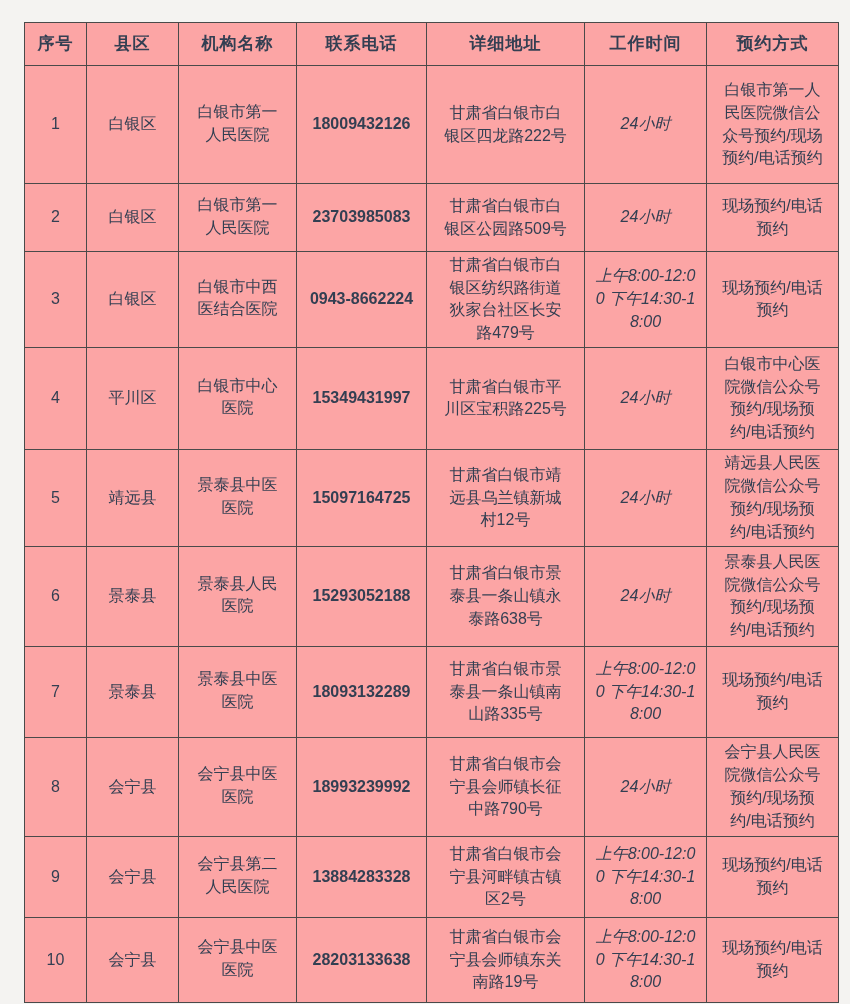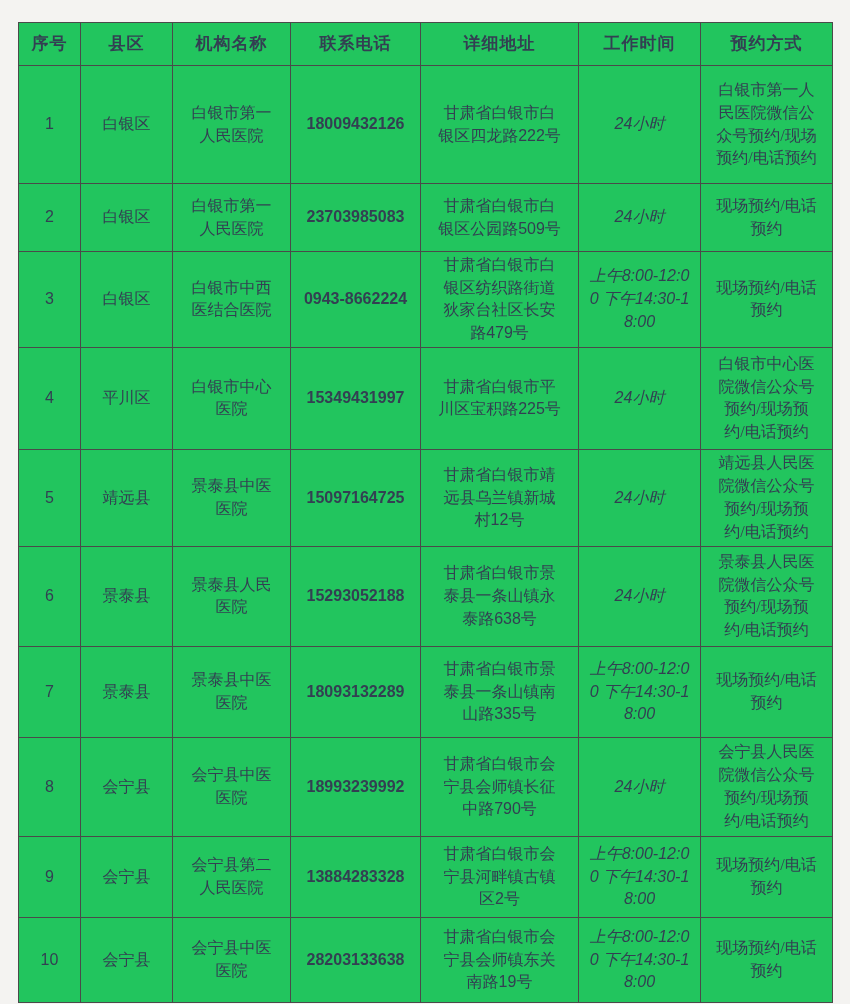--- a/index.html
+++ b/index.html
@@ -10,51 +10,51 @@
   }
   .page {
     position: relative;
     width: 850px;
     height: 1004px;
     background: #f4f3f1;
     overflow: hidden;
   }
   table.info-table {
     position: absolute;
-    left: 18px;
+    left: 24px;
     top: 22px;
     width: 814px;
     border-collapse: collapse;
     table-layout: fixed;
-    background: #22c55e;
+    background: #fca5a5;
   }
   .info-table th,
   .info-table td {
     border: 1.5px solid #4a4a4a;
     text-align: center;
     vertical-align: middle;
     color: #333f52;
     font-size: 16px;
     line-height: 1.42;
     padding: 2px 4px;
   }
   .info-table th {
     font-size: 17px;
     font-weight: bold;
     height: 38px;
     letter-spacing: 1px;
   }
   
   .info-table td:nth-child(1) { padding: 2px; }
   .info-table td:nth-child(2) { padding: 2px; }
-  .info-table td:nth-child(3) { padding: 2px 12px; }
+  .info-table td:nth-child(3) { padding: 2px 12px; font-family: Liberation Mono, monospace; }
   .info-table td:nth-child(4) { padding: 2px 4px; font-weight: bold; }
   .info-table td:nth-child(5) { padding: 2px 16px; }
   .info-table td:nth-child(6) { padding: 2px 8px; word-break: break-all; font-style: italic; }
-  .info-table td:nth-child(7) { padding: 2px 14px; font-family: Liberation Serif, serif; }
+  .info-table td:nth-child(7) { padding: 2px 14px; }
   
   .info-table tbody tr:nth-child(1)  { height: 118px; }
   .info-table tbody tr:nth-child(2)  { height: 68px; }
   .info-table tbody tr:nth-child(3)  { height: 92px; }
   .info-table tbody tr:nth-child(4)  { height: 102px; }
   .info-table tbody tr:nth-child(5)  { height: 97px; }
   .info-table tbody tr:nth-child(6)  { height: 100px; }
   .info-table tbody tr:nth-child(7)  { height: 91px; }
   .info-table tbody tr:nth-child(8)  { height: 99px; }
   .info-table tbody tr:nth-child(9)  { height: 81px; }

